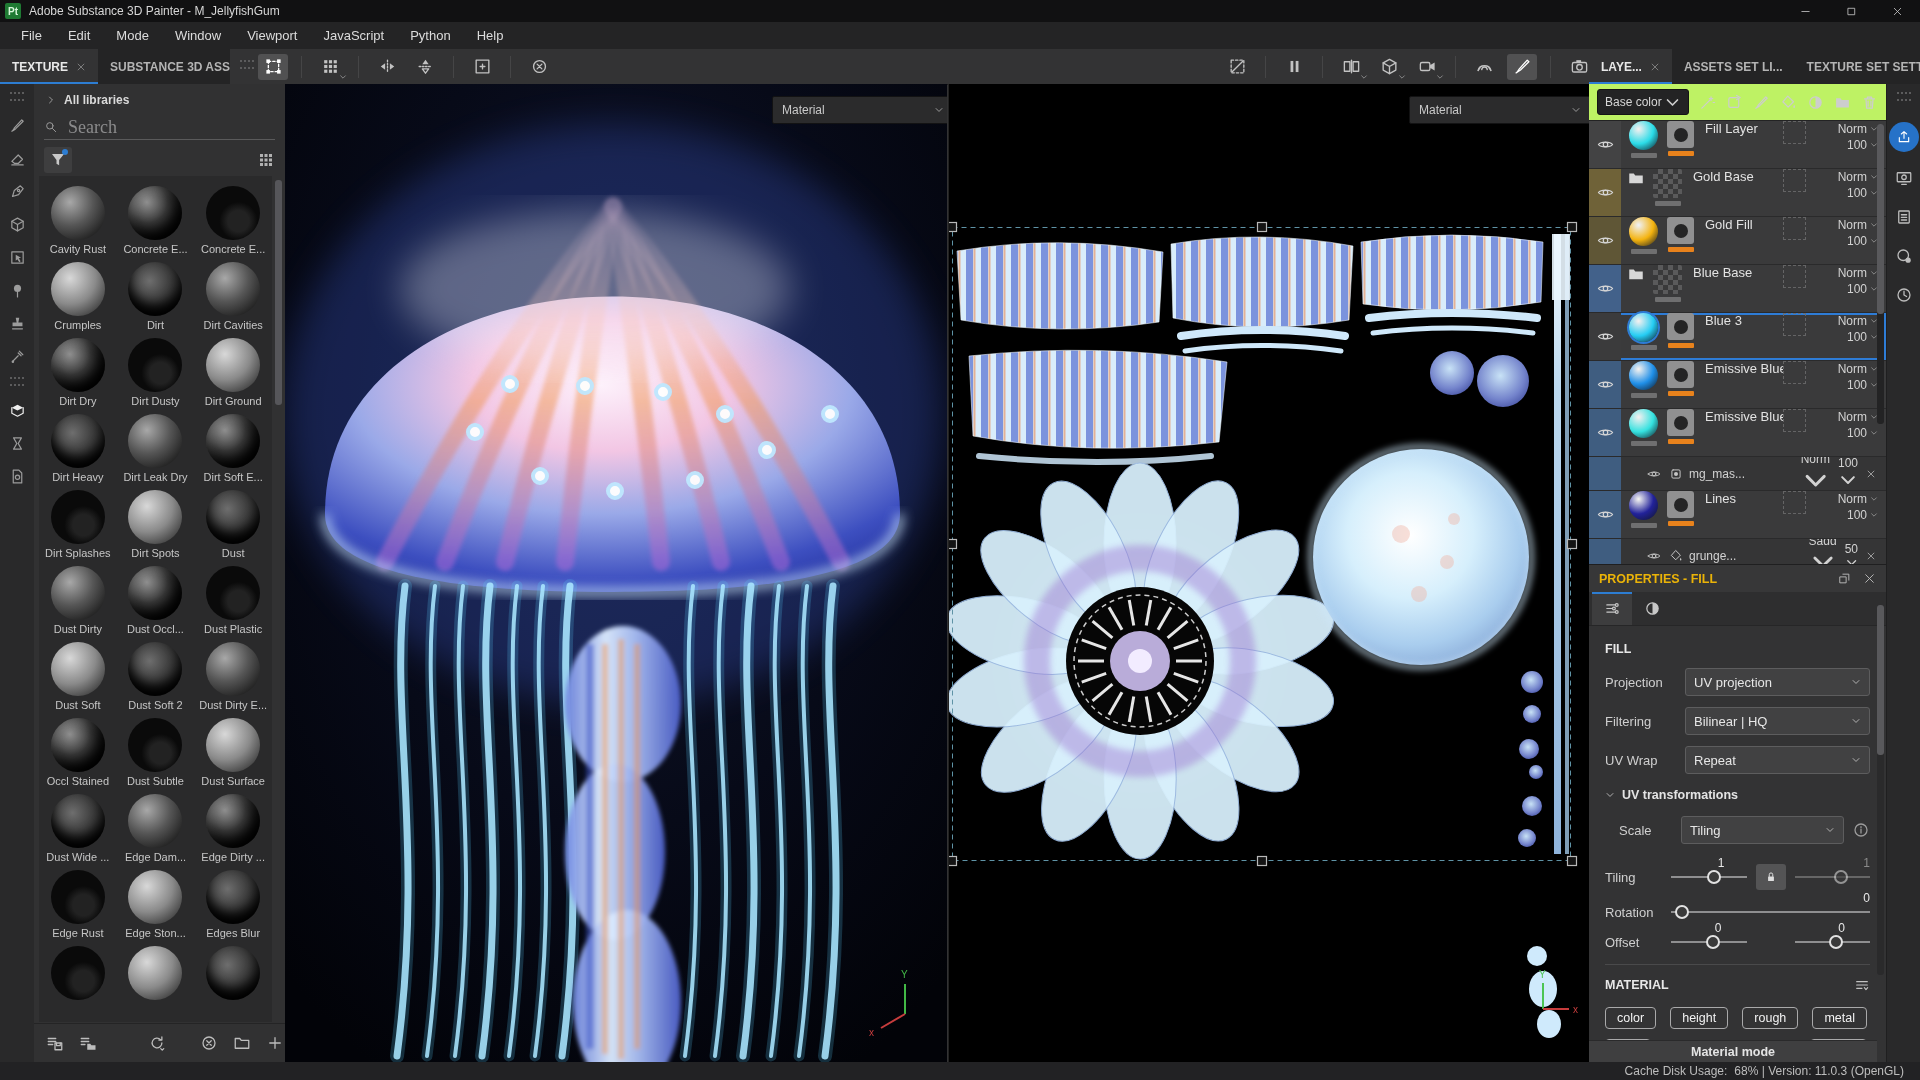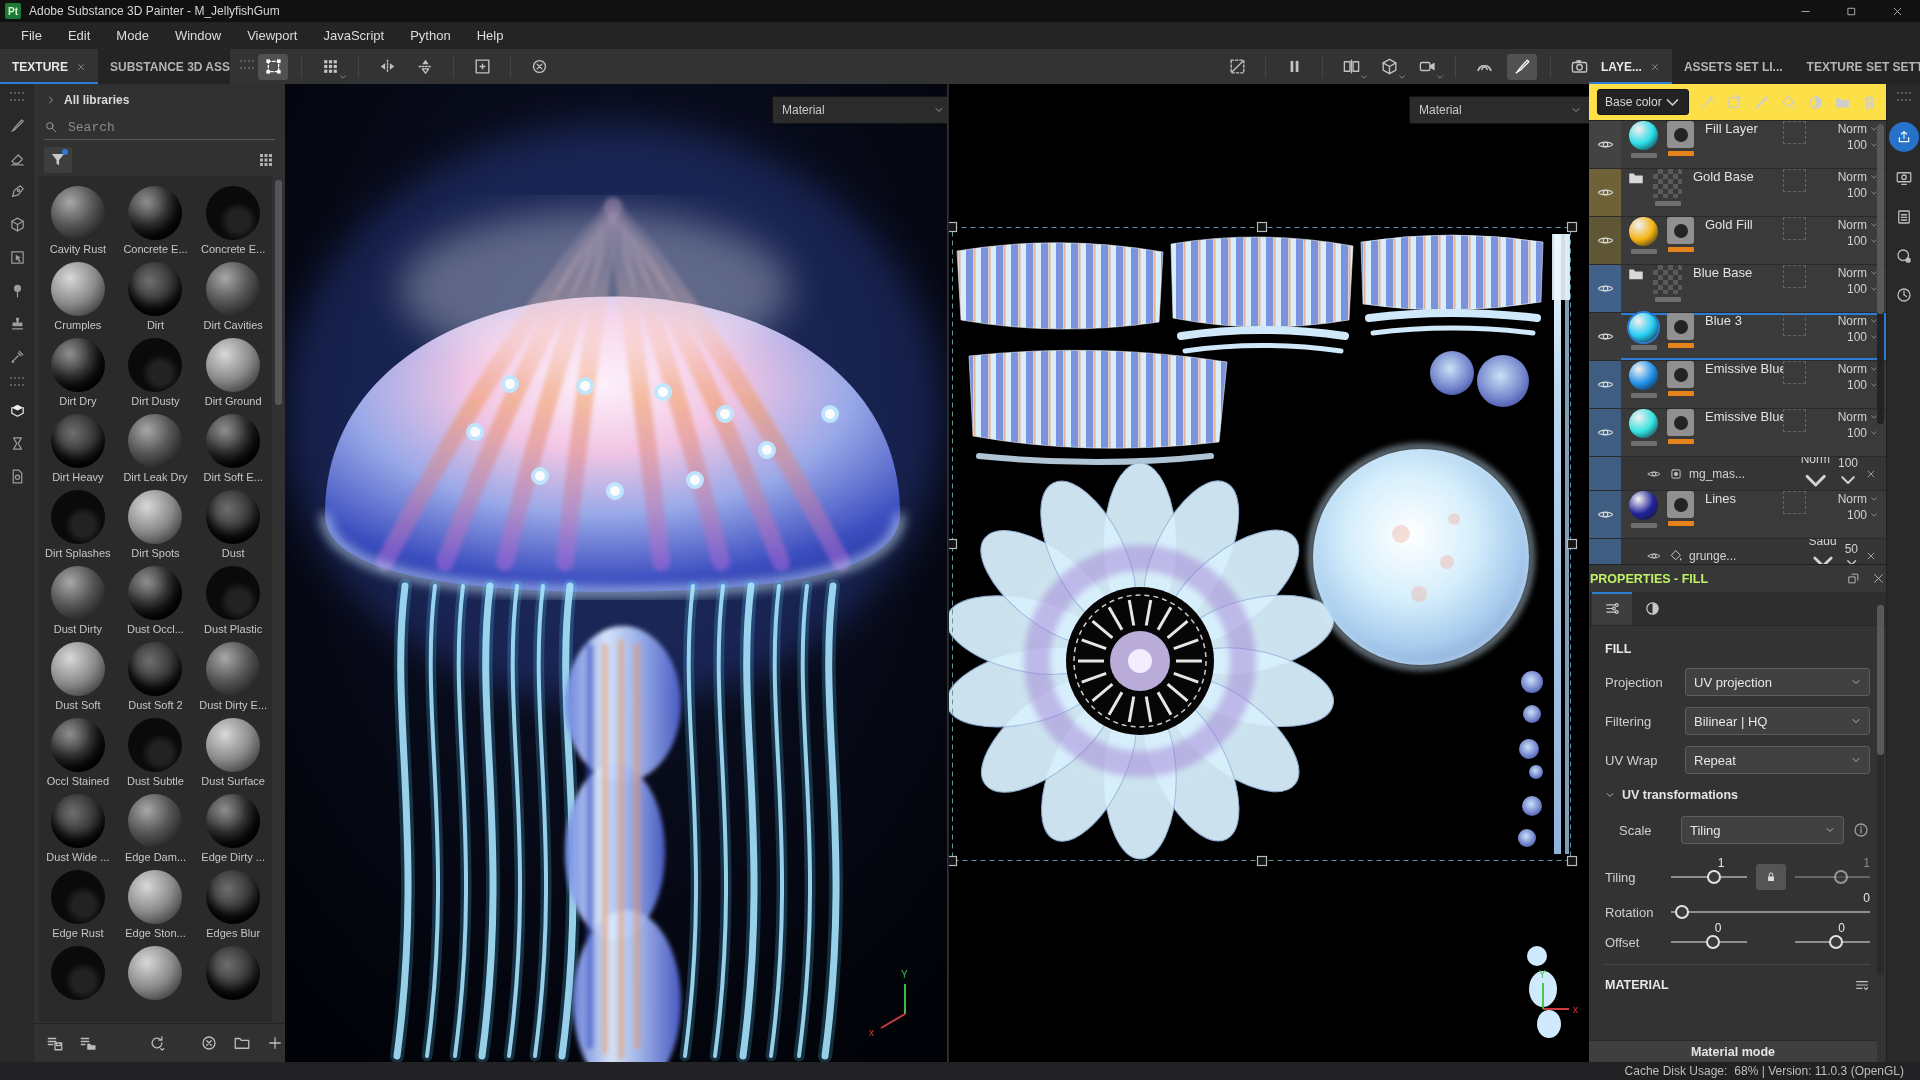--- a/index.html
+++ b/index.html
@@ -41,21 +41,21 @@
   .tool{width:34px;height:33px;display:flex;align-items:center;justify-content:center;color:#9c9c9c}
   .tool.active{color:#efefef}
   .tool .ic{width:17px;height:17px}
 
   
   #assets{position:absolute;left:34px;top:84px;width:251px;height:978px;background:#313132;border-right:1px solid #1b1b1c}
   #crumb{display:flex;align-items:center;gap:8px;padding:9px 12px 2px;font-size:12px;font-weight:bold;color:#dadada}
   #crumb .ic{width:10px;height:10px;color:#9a9a9a}
   #searchrow{margin:6px 10px 0;display:flex;align-items:center;gap:8px;border-bottom:1px solid #5a5a5b;height:24px}
   #searchrow .ic{width:14px;height:14px;color:#9a9a9a}
-  #searchrow input{background:transparent;border:none;outline:none;color:#fca5a5;font-size:13px;width:170px;font-family:Liberation Mono, monospace}
+  #searchrow input{background:transparent;border:none;outline:none;color:#fca5a5;font-size:18px;width:170px;font-family:Liberation Serif, serif}
   #searchrow input::placeholder{color:#8b8b8c}
   #filterrow{display:flex;align-items:center;justify-content:space-between;padding:7px 10px 5px}
   #filterbtn{width:28px;height:26px;background:#3e3e3f;border-radius:3px;display:flex;align-items:center;justify-content:center;color:#c8c8c8;position:relative}
   #filterbtn .dot{position:absolute;top:2px;right:4px;width:6px;height:6px;border-radius:50%;background:#2d7dd2}
   #gridbtn{color:#b2b2b2}
   #agrid{position:absolute;left:5px;right:13px;top:92px;bottom:40px;background:#2a2a2b;overflow:hidden;
     display:grid;grid-template-columns:repeat(3,1fr);justify-items:center;align-content:start;padding-top:8px}
   .aitem{width:74px;height:76px;text-align:center}
   .asph{width:54px;height:54px;border-radius:50%;margin:2px auto 3px;background:radial-gradient(circle at 35% 30%,#a8a8a8,#565656 45%,#161616 88%)}
   .asph.v1{background:radial-gradient(circle at 35% 30%,#8f8f8f,#3a3a3a 40%,#0e0e0e 80%);box-shadow:inset -6px -8px 14px #000,inset 4px 5px 8px #bbb3}
@@ -69,21 +69,21 @@
   #abar .tbsep{margin:0 2px}
 
   
   #vp3d{position:absolute;left:285px;top:84px;width:662px;height:978px;background:#020308;overflow:hidden}
   #vp2d{position:absolute;left:948px;top:84px;width:640px;height:978px;background:#000;border-left:1px solid #222;overflow:hidden}
   .matdrop{position:absolute;top:12px;width:162px;height:26px;background:#2b2b2c;border:1px solid #121213;border-radius:2px;
     display:flex;align-items:center;justify-content:space-between;padding:0 9px;font-size:12px;color:#c9c9c9;z-index:5}
   .matdrop .ic{width:10px;height:10px;color:#9a9a9a}
 
   
-  #layers{position:absolute;left:1589px;top:84px;width:297px;height:480px;background:#fde047}
+  #layers{position:absolute;left:1589px;top:84px;width:297px;height:480px;background:#bef264}
   #ltoolbar{height:36px;display:flex;align-items:center;gap:10px;padding:0 8px;border-bottom:1px solid #232324}
   #chandrop{width:104px;height:24px;background:#232324;border:1px solid #141415;border-radius:3px;display:flex;align-items:center;justify-content:space-between;padding:0 7px;font-size:12px;color:#d6d6d6}
   #chandrop .ic{width:9px;height:9px;color:#9a9a9a}
   #ltoolbar .ic{width:17px;height:17px;color:#cdcdcd}
   .lrow{height:47px;background:#3a3a3b;border-bottom:1px solid #2a2a2b;display:flex;position:relative}
   .lrow.sel{box-shadow:inset 0 0 0 2px #2e7cd6}
   .lstrip{width:32px;height:100%;background:var(--strip,#3f3f40);display:flex;align-items:center;justify-content:center;flex:none}
   .lstrip .ic{width:17px;height:17px;color:#d6d6d6}
   .tstack{display:flex;flex-direction:column;align-items:center;margin-left:8px;flex:none}
   .lsphere{width:29px;height:29px;border-radius:50%}
@@ -101,21 +101,21 @@
   .erow{height:33px;background:#353536;border-bottom:1px solid #2a2a2b;display:flex;align-items:center;font-size:12px;color:#d2d2d2}
   .erow .lstrip{background:var(--strip)}
   .erow .ic{width:14px;height:14px;color:#c6c6c6}
   .erow .ename{margin:0 6px;flex:1;white-space:nowrap;overflow:hidden}
   .erow .eb{margin-right:8px;white-space:nowrap}
   #lscroll{position:absolute;right:2px;top:40px;width:7px;height:300px;background:#232324;border-radius:3px}
   #lscroll .th{width:7px;height:190px;background:#59595c;border-radius:3px}
 
   
   #props{position:absolute;left:1589px;top:564px;width:297px;height:498px;background:#333334;border-top:1px solid #1f1f20;font-size:13px}
-  #phead{height:27px;display:flex;align-items:center;padding:0 1px;font-weight:bold;color:#bef264;font-size:12.5px;background:#373738}
+  #phead{height:27px;display:flex;align-items:center;padding:0 10px;font-weight:bold;color:#eab308;font-size:12.5px;background:#373738}
   #phead .ic{width:13px;height:13px;color:#bdbdbd;margin-left:12px}
   #phead .t{flex:1}
   #ptabs{height:33px;display:flex;padding-left:3px;border-bottom:1px solid #262627;background:#2e2e2f}
   .ptab{width:40px;height:33px;display:flex;align-items:center;justify-content:center;color:#c8c8c8}
   .ptab.active{background:#3d3d3e;box-shadow:inset 0 2px 0 #2d7dd2}
   .ptab .ic{width:17px;height:17px}
   #pbody{position:relative;padding:10px 16px 0;height:420px}
   .sect{font-weight:bold;color:#e8e8e8;margin:6px 0 12px;font-size:12.5px}
   .frow{display:flex;align-items:center;margin:0 0 11px}
   .flabel{width:80px;color:#cfcfcf;flex:none}
@@ -1487,20 +1487,28 @@
     <div class="pdiv"></div>
     <div id="mathead">
       <span>MATERIAL</span>
       <span class="ic">
           <svg viewBox="0 0 24 24" fill="none" stroke="currentColor" stroke-width="1.7" stroke-linecap="round" stroke-linejoin="round">
             <path d="M4 7h16M4 12h16M4 17h8"></path>
             <path d="M15.5 16l2.5 3 2.5-3"></path>
           </svg>
         </span>
     </div>
+    <div id="chans">
+        <button class="chan">color</button>
+        <button class="chan">height</button>
+        <button class="chan">rough</button>
+        <button class="chan">metal</button>
+        <button class="chan">nrm</button>
+        <button class="chan">emiss</button>
+      </div>
   </div>
   <div id="pscroll">
       <div class="th"></div>
     </div>
 </div>
 <div id="matmode">
   <span>Material mode</span>
 </div>
 
 <div id="rstrip">

